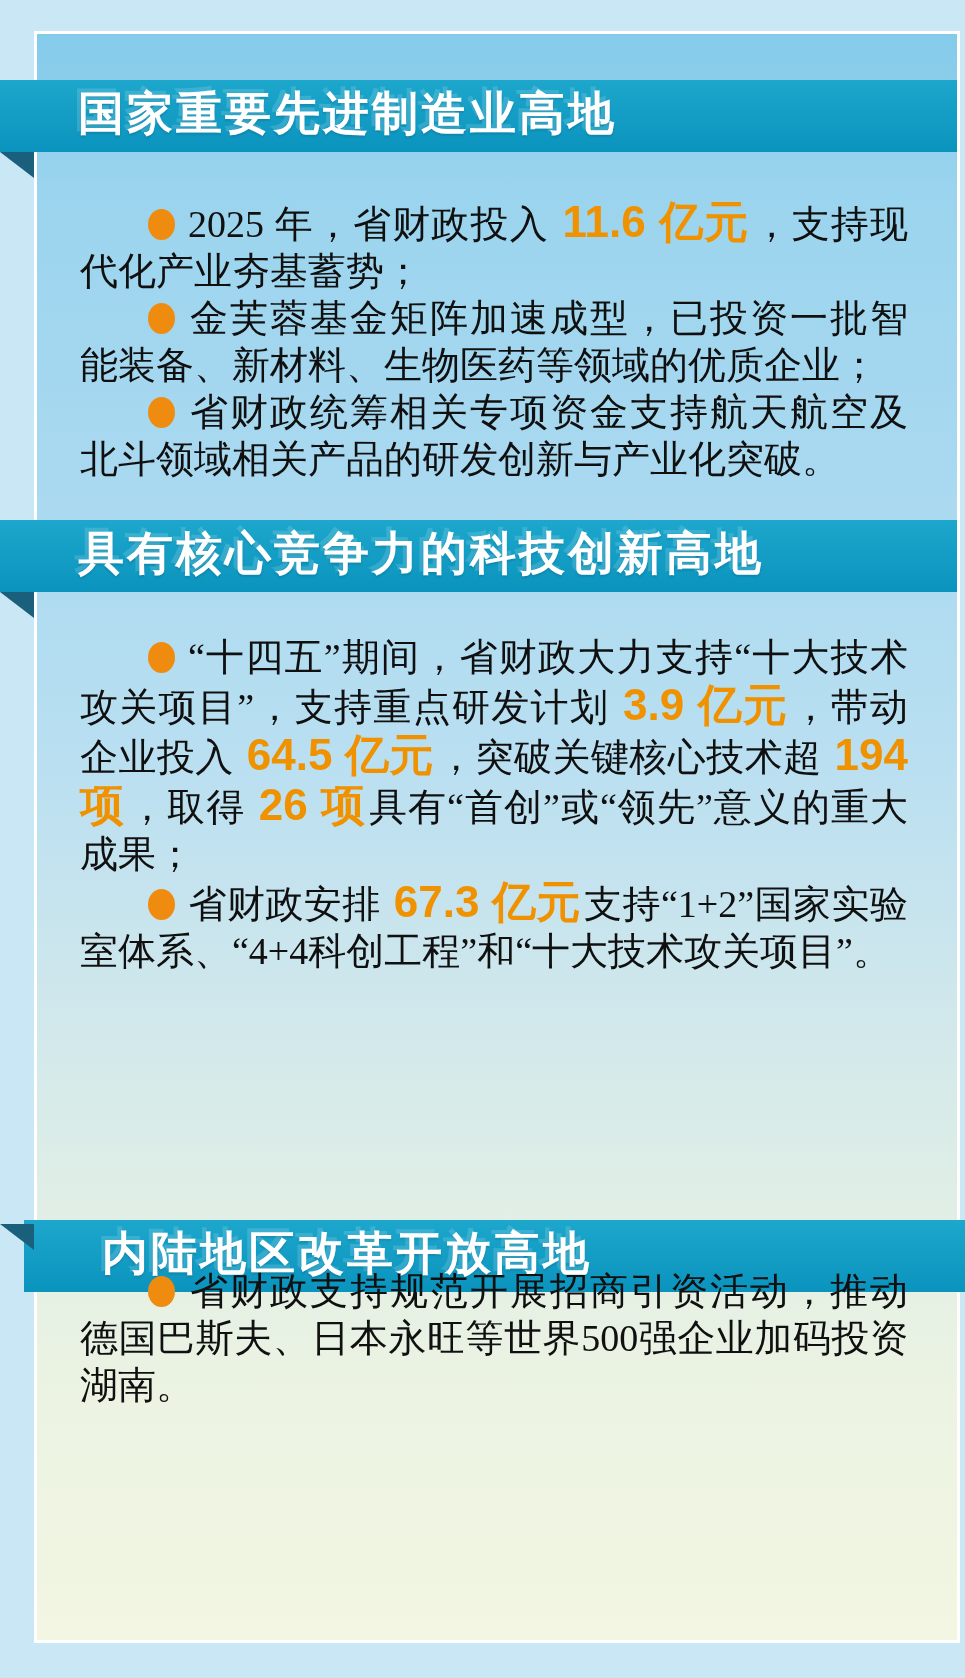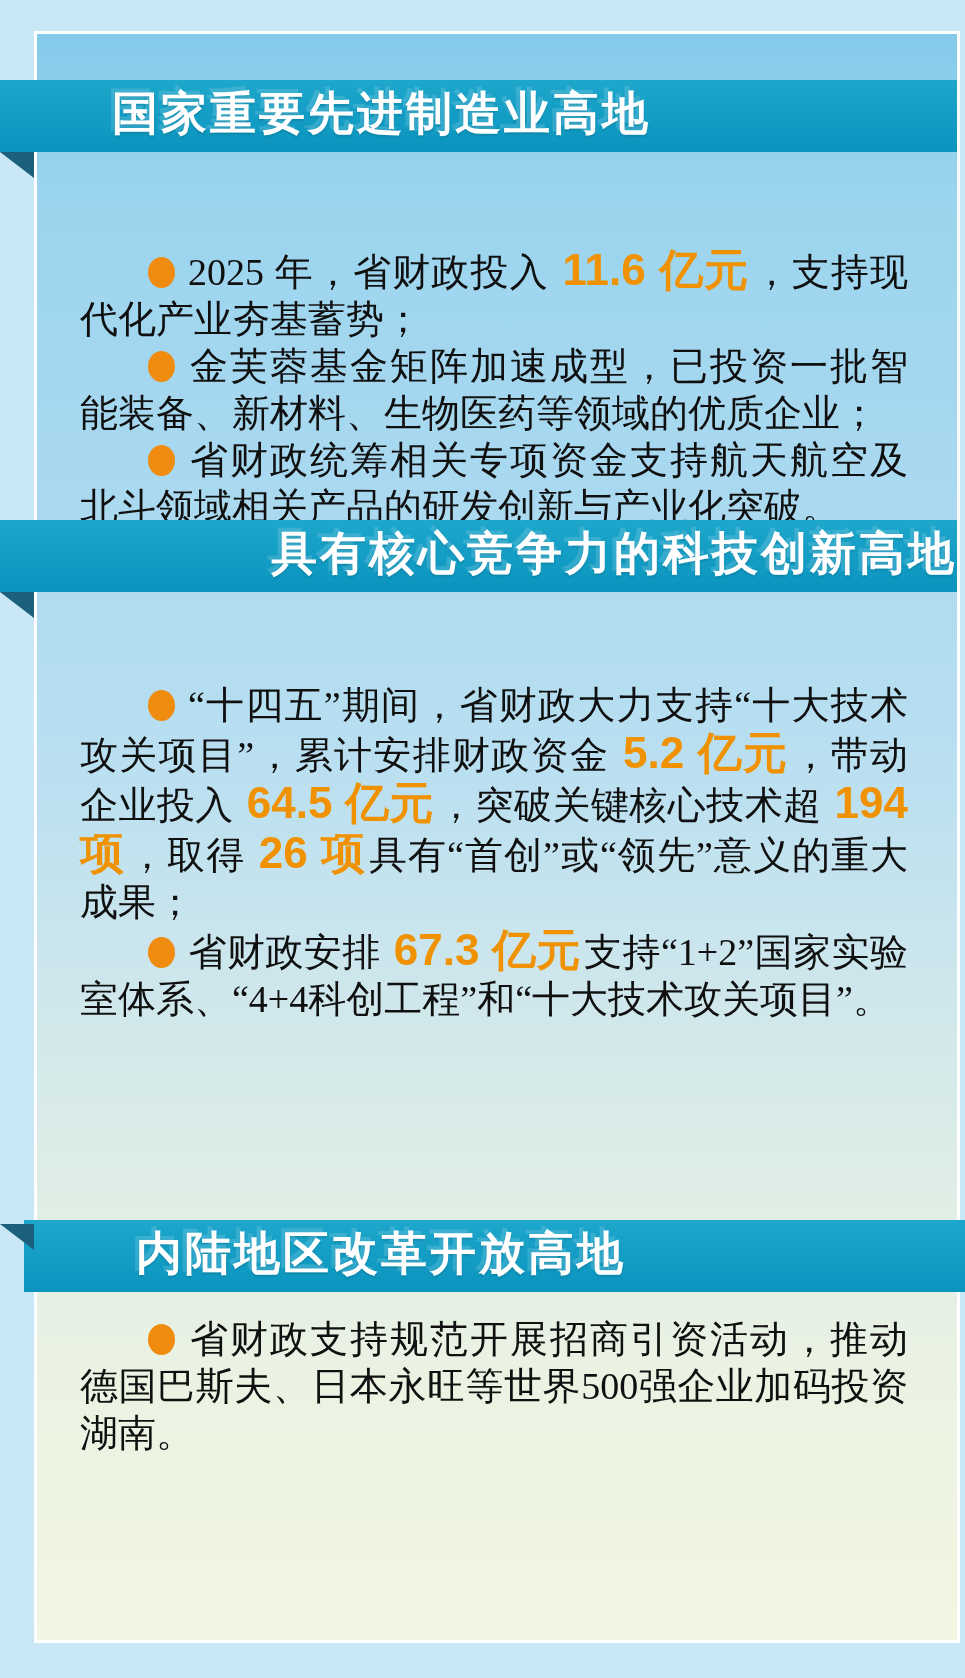--- a/index.html
+++ b/index.html
@@ -16,51 +16,51 @@
       #84cbea 0%, #9bd4ee 10%, #a9d9f0 28%, #b9dff1 45%,
       #cfe7ec 60%, #dfeee6 72%, #ecf3e2 85%, #f2f6e2 100%);
   }
   .sec{position:absolute;left:0;top:0;width:965px;}
   .banner{
     position:absolute;left:0;width:957px;height:72px;
     background:linear-gradient(180deg,#1ea7cc 0%,#0a93bd 100%);
     display:flex;align-items:center;
   }
   .banner-title{
-    margin:0;padding:0 0 4px 112px;
+    margin:0;padding:0 0 4px 78px;
     font-size:46px;font-weight:bold;letter-spacing:3px;
     color:var(--banner-text,#ffffff);
     text-shadow:-4px -4px 0 rgba(255,255,255,0.14), 0 2px 2px rgba(0,60,80,0.18);
     white-space:nowrap;
   }
   .fold{
     position:absolute;left:0;width:34px;height:26px;
     background:var(--fold,#1a607c);
     clip-path:polygon(0 0,100% 0,100% 100%);
   }
   .content{
     position:absolute;left:80px;width:828px;
     font-size:38px;line-height:47px;color:#101010;
-    text-align:justify;text-justify:inter-ideograph;margin-top:48px;
+    text-align:justify;text-justify:inter-ideograph;
   }
   .content p{margin:0;text-indent:68px;}
   .dot{
     display:inline-block;width:27px;height:31px;border-radius:50%;
     background:var(--bullet,#ef8c10);
     margin-right:13px;vertical-align:-3px;
   }
   .hl{
     font-family:"Liberation Sans","DejaVu Sans",sans-serif;
     font-weight:bold;font-size:44px;line-height:47px;
     color:var(--highlight,#f09200);
     padding:0 3px;
   }
   
   .s0 .banner{top:80px;}   .s0 .fold{top:152px;}  .s0 .content{top:198px;}
-  .s1 .banner{top:520px;justify-content:flex-end;}  .s1 .fold{top:592px;}  .s1 .content{top:634px;}
+  .s1 .banner{top:520px;}  .s1 .fold{top:592px;}  .s1 .content{top:634px;}
   .s2 .banner{top:1220px;margin-left:24px;} .s2 .fold{top:1224px;} .s2 .content{top:1268px;}
 </style>
 </head>
 <body style="--page-bg: #cae7f6; --fold: #1a607c; --banner-text: #ffffff; --highlight: #f09200; --bullet: #ef8c10;">
 
 <div class="panel"></div>
 
 <div id="sections">
   <section class="sec s0">
     <div class="banner">
@@ -73,21 +73,21 @@
         <p><span class="dot"></span><span>省财政统筹相关专项资金支持航天航空及北斗领域相关产品的研发创新与产业化突破。</span></p>
       </div>
   </section>
 
   <section class="sec s1">
     <div class="banner">
       <h2 class="banner-title">具有核心竞争力的科技创新高地</h2>
     </div>
     <div class="fold"></div>
     <div class="content">
-        <p><span class="dot"></span><span>“十四五”期间，省财政大力支持“十大技术攻关项目”，累计安排财政资金 </span><span class="hl">5.2 亿元</span><span>，带动企业投入 </span><span class="hl">64.5 亿元</span><span>，突破关键核心技术超 </span><span class="hl">194 项</span><span>，取得 </span><span class="hl">26 项</span><span>具有“首创”或“领先”意义的重大成果；</span></p>
+        <p><span class="dot"></span><span>“十四五”期间，省财政大力支持“十大技术攻关项目”，支持重点研发计划 </span><span class="hl">3.9 亿元</span><span>，带动企业投入 </span><span class="hl">64.5 亿元</span><span>，突破关键核心技术超 </span><span class="hl">194 项</span><span>，取得 </span><span class="hl">26 项</span><span>具有“首创”或“领先”意义的重大成果；</span></p>
         <p><span class="dot"></span><span>省财政安排 </span><span class="hl">67.3 亿元</span><span>支持“1+2”国家实验室体系、“4+4科创工程”和“十大技术攻关项目”。</span></p>
       </div>
   </section>
 
   <section class="sec s2">
     <div class="banner">
       <h2 class="banner-title">内陆地区改革开放高地</h2>
     </div>
     <div class="fold"></div>
     <div class="content">

